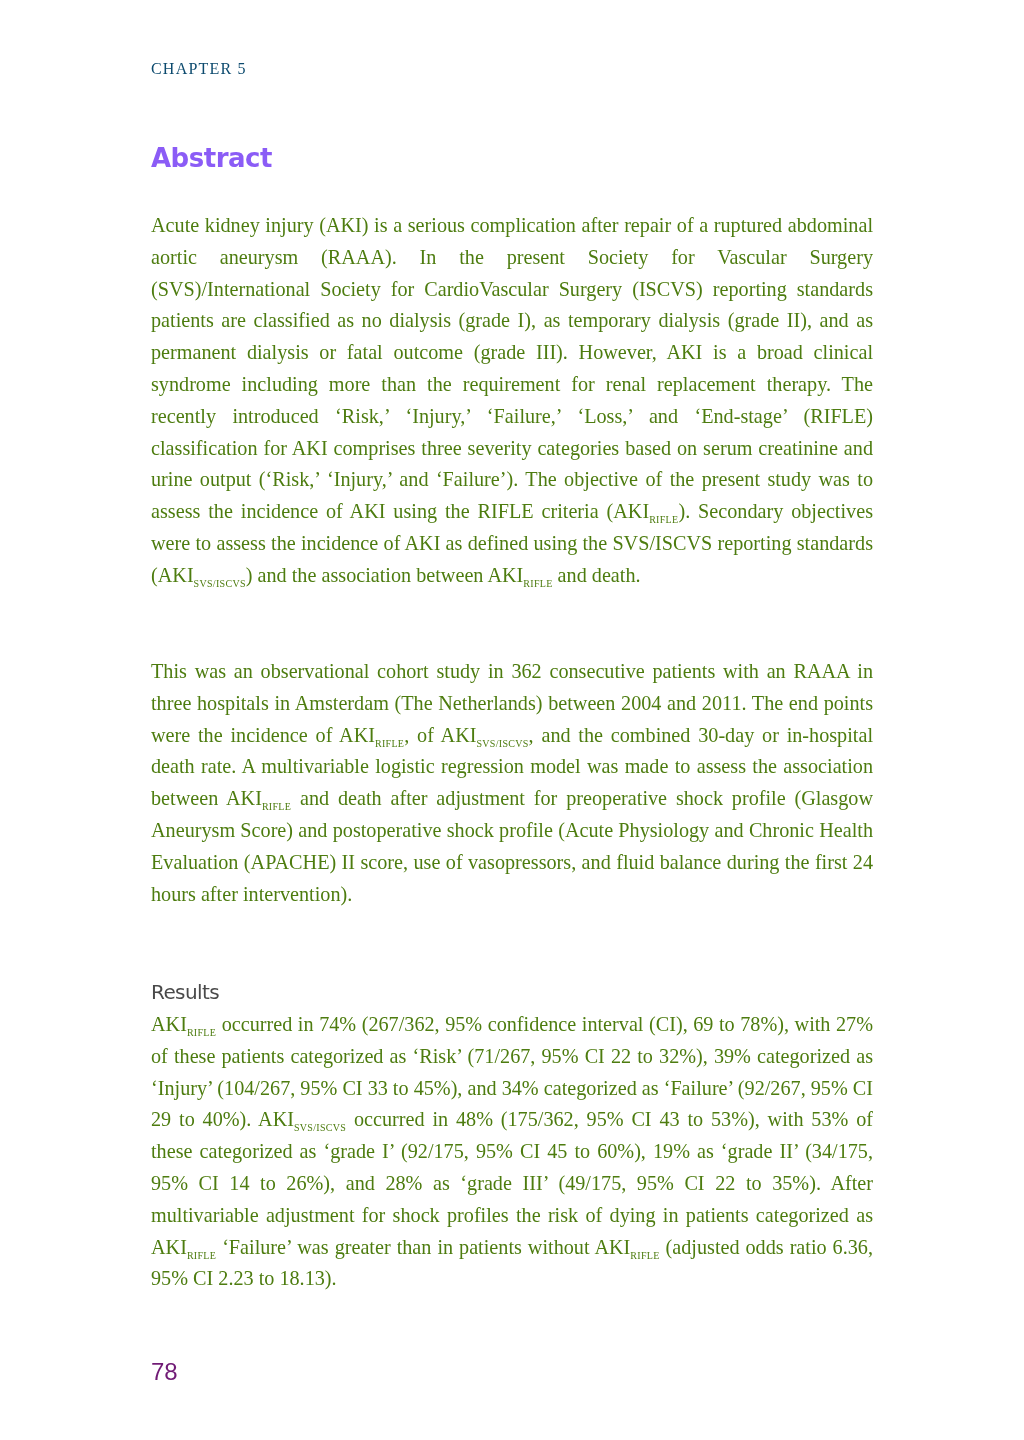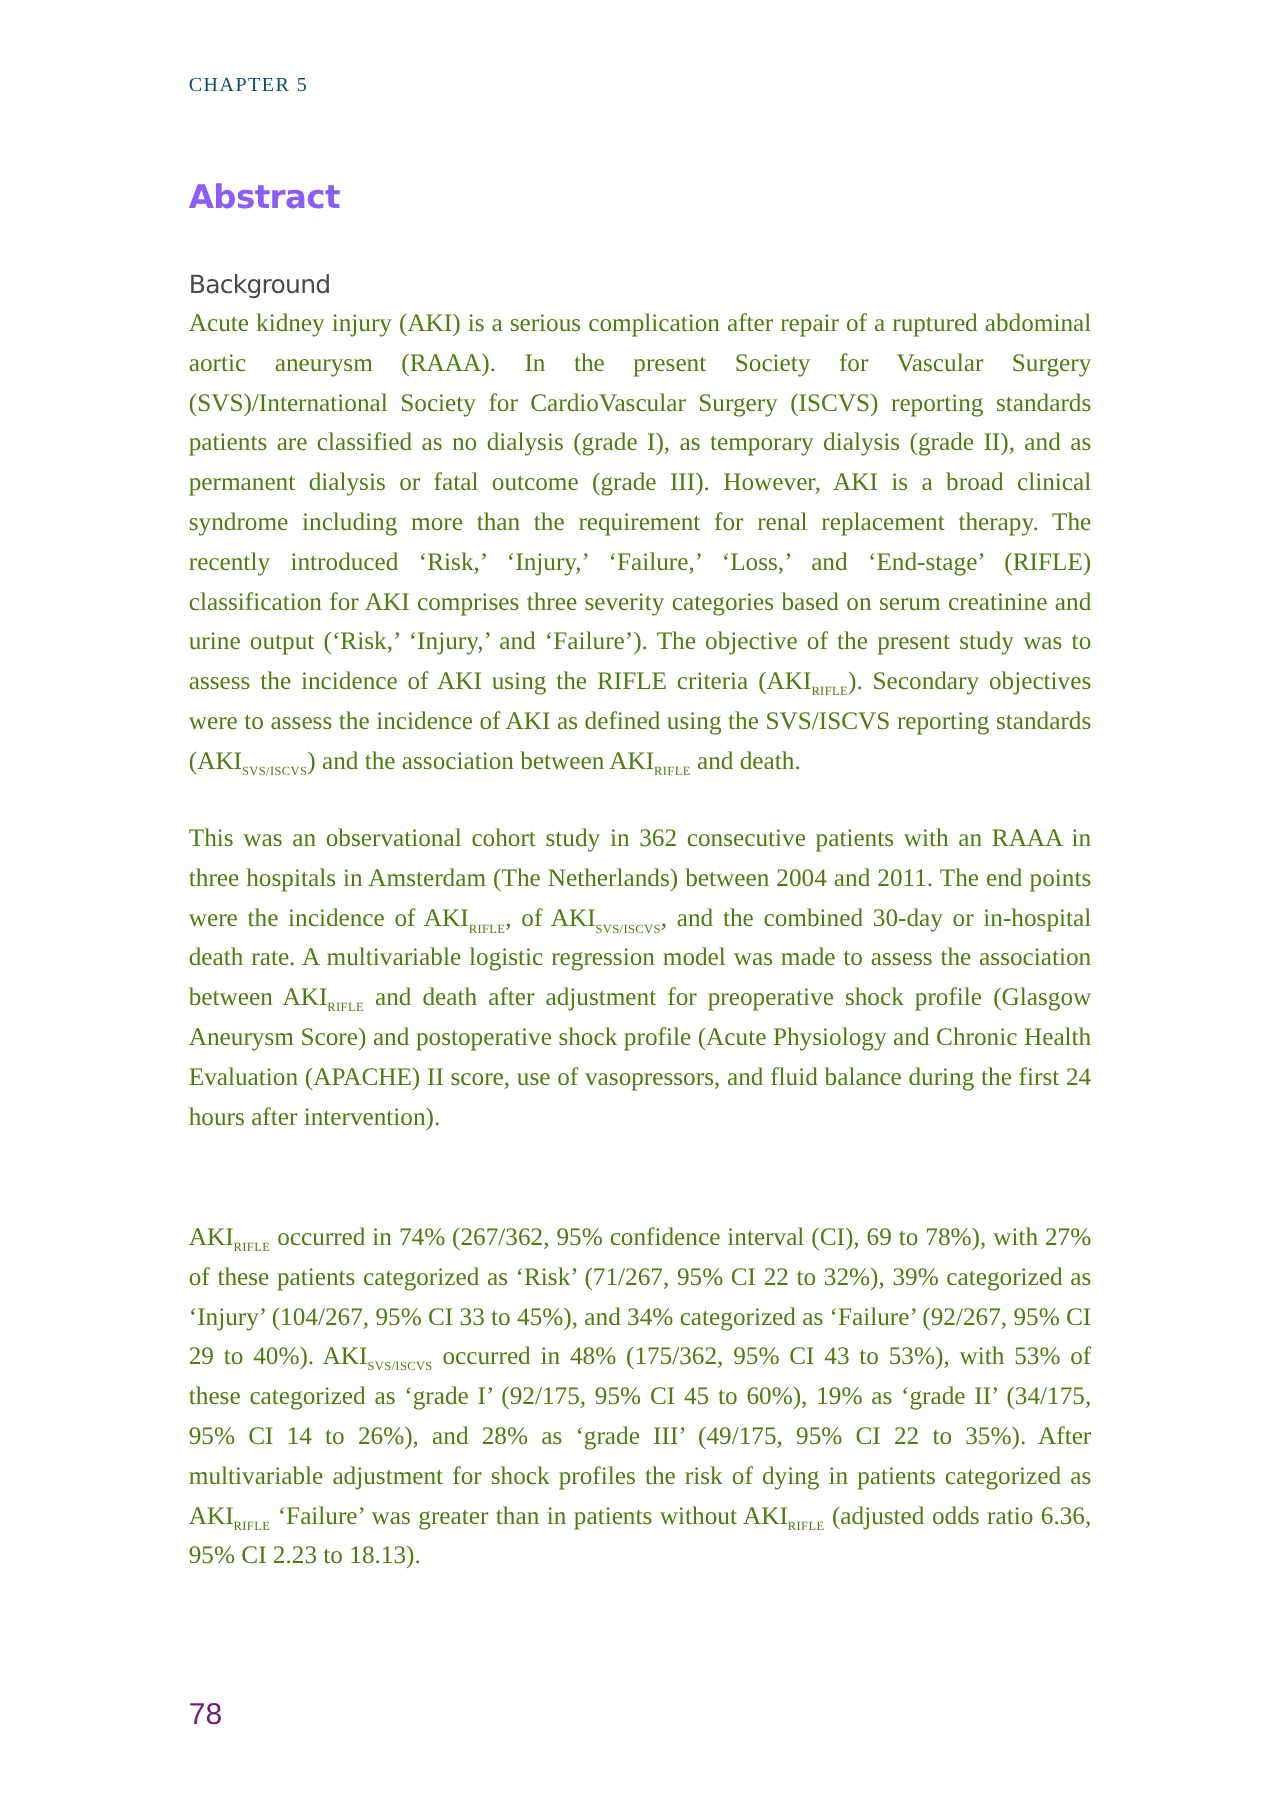--- a/index.html
+++ b/index.html
@@ -30,25 +30,25 @@
     font-family: Liberation Sans, sans-serif; font-size: 24px; color: #701a75;
   }
 </style>
 </head>
 <body>
 
 <div class="running-head">CHAPTER 5</div>
 <h1 class="title">Abstract</h1>
 
 <section class="section" style="top:210px;">
-  <h2>Background</h2>
   <p><span>Acute kidney injury (AKI) is a serious complication after repair of a ruptured abdominal aortic aneurysm (RAAA). In the present Society for Vascular Surgery (SVS)/International Society for CardioVascular Surgery (ISCVS) reporting standards patients are classified as no dialysis (grade I), as temporary dialysis (grade II), and as permanent dialysis or fatal outcome (grade III). However, AKI is a broad clinical syndrome including more than the requirement for renal replacement therapy. The recently introduced ‘Risk,’ ‘Injury,’ ‘Failure,’ ‘Loss,’ and ‘End-stage’ (RIFLE) classification for AKI comprises three severity categories based on serum creatinine and urine output (‘Risk,’ ‘Injury,’ and ‘Failure’). The objective of the present study was to assess the incidence of AKI using the RIFLE criteria (AKI</span><sub>RIFLE</sub><span>). Secondary objectives were to assess the incidence of AKI as defined using the SVS/ISCVS reporting standards (AKI</span><sub>SVS/ISCVS</sub><span>) and the association between AKI</span><sub>RIFLE</sub><span> and death.</span></p>
 </section>
 
 <section class="section" style="top:656px;">
   <p><span>This was an observational cohort study in 362 consecutive patients with an RAAA in three hospitals in Amsterdam (The Netherlands) between 2004 and 2011. The end points were the incidence of AKI</span><sub>RIFLE</sub><span>, of AKI</span><sub>SVS/ISCVS</sub><span>, and the combined 30-day or in-hospital death rate. A multivariable logistic regression model was made to assess the association between AKI</span><sub>RIFLE</sub><span> and death after adjustment for preoperative shock profile (Glasgow Aneurysm Score) and postoperative shock profile (Acute Physiology and Chronic Health Evaluation (APACHE) II score, use of vasopressors, and fluid balance during the first 24 hours after intervention).</span></p>
 </section>
 
 <section class="section" style="top:975px;">
+  <h2>Results</h2>
   <p><span>AKI</span><sub>RIFLE</sub><span> occurred in 74% (267/362, 95% confidence interval (CI), 69 to 78%), with 27% of these patients categorized as ‘Risk’ (71/267, 95% CI 22 to 32%), 39% categorized as ‘Injury’ (104/267, 95% CI 33 to 45%), and 34% categorized as ‘Failure’ (92/267, 95% CI 29 to 40%). AKI</span><sub>SVS/ISCVS</sub><span> occurred in 48% (175/362, 95% CI 43 to 53%), with 53% of these categorized as ‘grade I’ (92/175, 95% CI 45 to 60%), 19% as ‘grade II’ (34/175, 95% CI 14 to 26%), and 28% as ‘grade III’ (49/175, 95% CI 22 to 35%). After multivariable adjustment for shock profiles the risk of dying in patients categorized as AKI</span><sub>RIFLE</sub><span> ‘Failure’ was greater than in patients without AKI</span><sub>RIFLE</sub><span> (adjusted odds ratio 6.36, 95% CI 2.23 to 18.13).</span></p>
 </section>
 
 <div class="page-number">78</div>
 
 </body></html>

